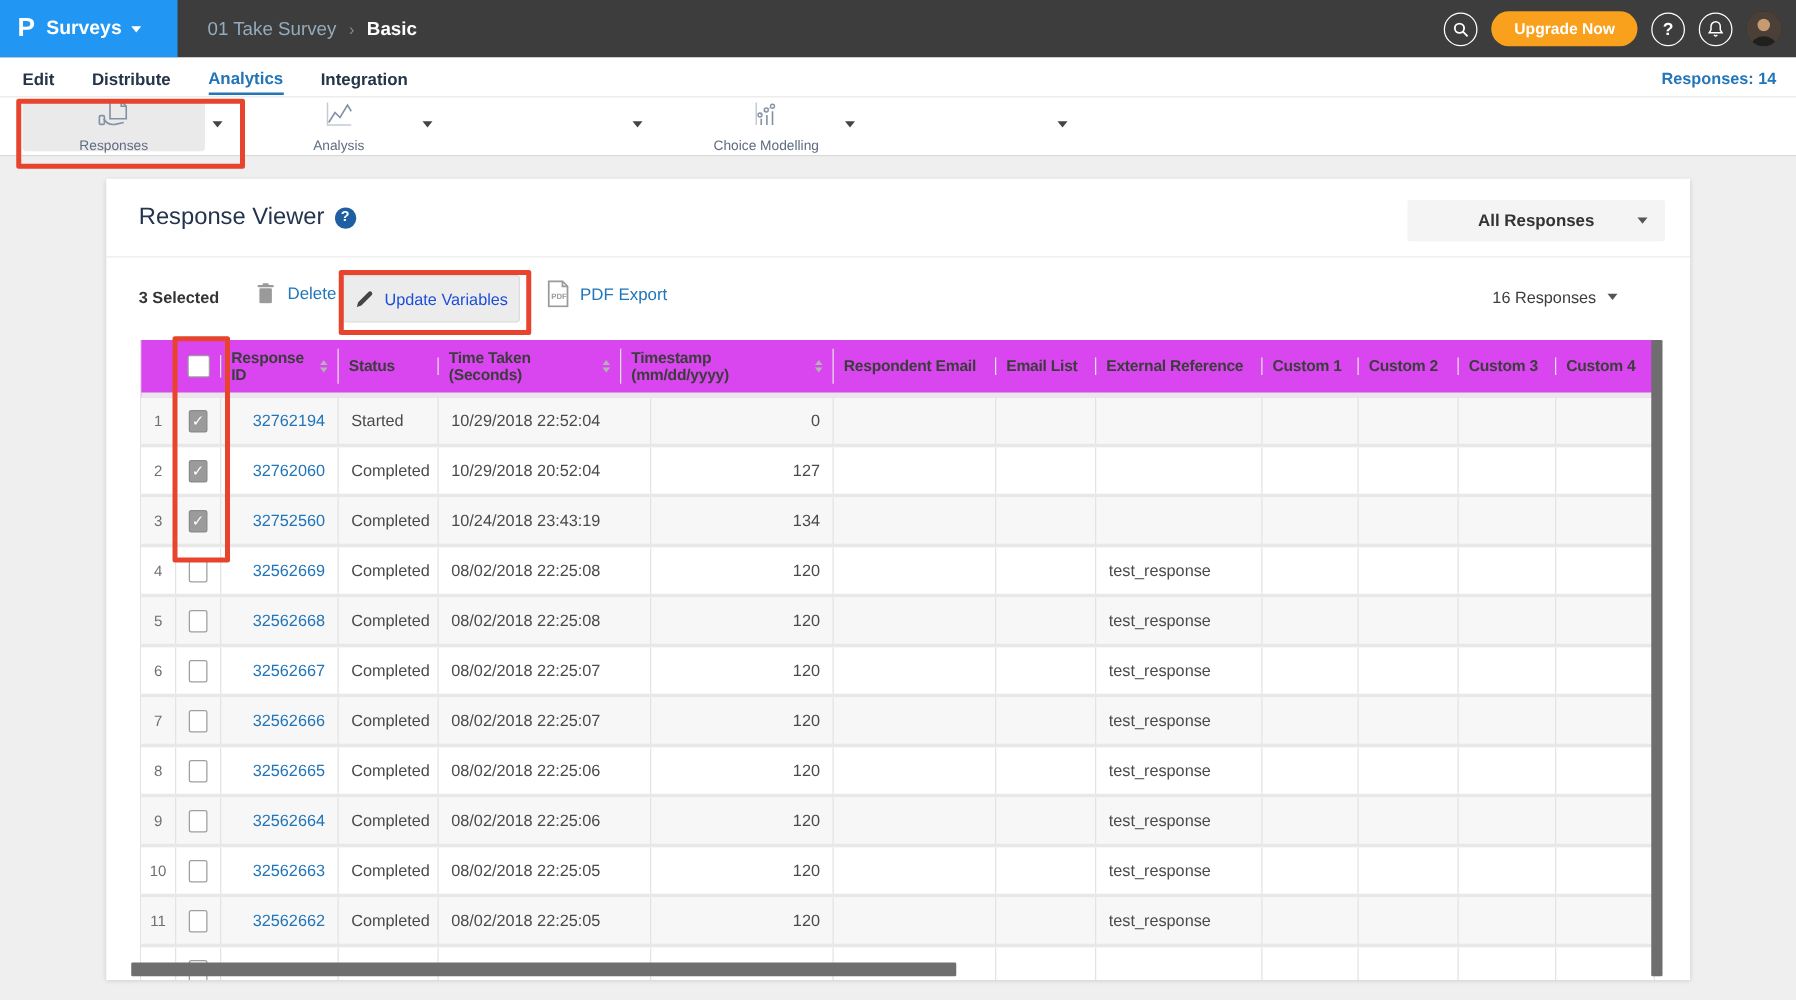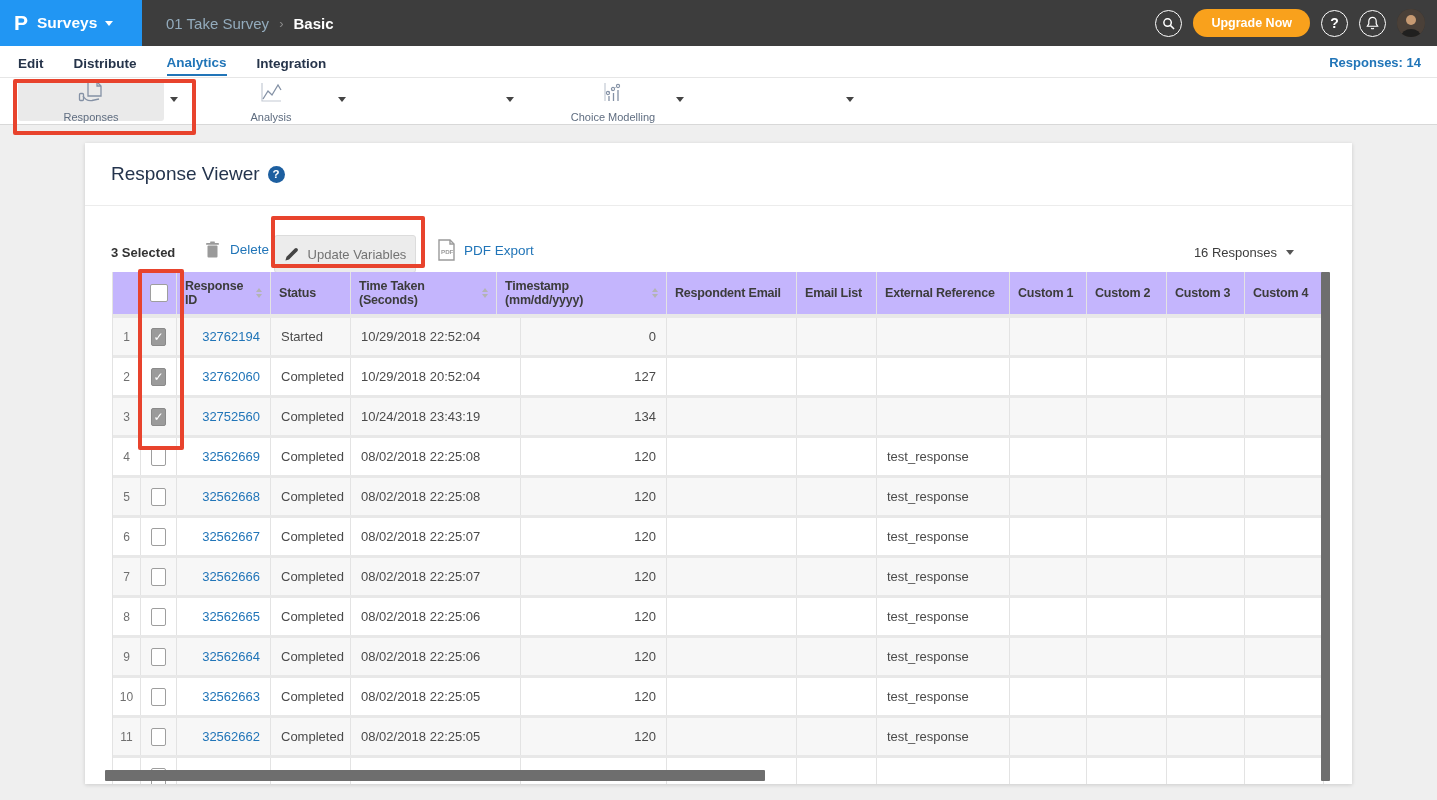--- a/index.html
+++ b/index.html
@@ -47,34 +47,34 @@
               display:flex;align-items:center;padding-left:12px;box-sizing:border-box;}
   .search-box input{border:none;background:transparent;outline:none;font-size:13.5px;color:#444;width:190px;margin-left:8px;
                     font-family:"Liberation Sans",sans-serif;}
   .search-box input::placeholder{color:#9aa0a6;}
   .filter-box{position:absolute;left:1041px;top:17px;width:206px;height:33px;background:#f4f4f4;border-radius:2px;
               display:flex;align-items:center;justify-content:center;cursor:pointer;}
   .filter-box .label{font-size:13.5px;font-weight:600;color:#333;}
   .filter-box .caret-d{position:absolute;right:14px;width:0;height:0;border-left:4px solid transparent;border-right:4px solid transparent;border-top:5px solid #555;}
   .card-divider{position:absolute;left:0;top:62px;width:1267px;border-bottom:1px solid #ececec;}
   
-  .action-bar{position:absolute;left:0;top:90px;width:1267px;height:42px;}
+  .action-bar{position:absolute;left:0;top:75px;width:1267px;height:42px;}
   .selected-label{position:absolute;left:26px;top:12px;font-size:13px;font-weight:700;color:#333;}
   .act-delete{position:absolute;left:120px;top:8px;display:flex;align-items:center;gap:10px;cursor:pointer;}
   .act-link{font-size:13.5px;color:#2175b8;}
   .update-vars-btn{position:absolute;left:189px;top:2px;width:142px;height:38px;background:#ececec;border:1px solid #dcdcdc;
                    border-radius:3px;display:flex;align-items:center;justify-content:center;gap:9px;cursor:pointer;box-sizing:border-box;}
-  .update-vars-btn .label{font-size:13px;color:#737373;text-align:right;}
+  .update-vars-btn .label{font-size:13px;color:#1d4ed8;text-align:right;}
   .act-pdf{position:absolute;left:352px;top:6px;display:flex;align-items:center;gap:8px;cursor:pointer;}
   .responses-dd{position:absolute;right:58px;top:12px;display:flex;align-items:center;gap:9px;cursor:pointer;}
   .responses-dd .label{font-size:13px;color:#3c3c3c;}
   .responses-dd .caret-d{width:0;height:0;border-left:4px solid transparent;border-right:4px solid transparent;border-top:5px solid #555;}
   
   .table{position:absolute;left:27px;top:129px;width:1211px;border-left:1px solid #e3e3e3;box-sizing:content-box;}
-  .thead{display:flex;height:46px;border-bottom:4px solid #e8e8e8;box-sizing:border-box;background:#c4b5fd;}
+  .thead{display:flex;height:46px;border-bottom:4px solid #e8e8e8;box-sizing:border-box;background:#d946ef;align-items:center;}
   .th{display:flex;align-items:center;padding:0 8px;box-sizing:border-box;border-right:1px solid #e3e3e3;
       font-size:12.5px;font-weight:600;color:#3c3c3c;letter-spacing:-0.2px;flex:none;}
   .tr{display:flex;height:40px;border-bottom:3px solid #e8e8e8;box-sizing:border-box;background:#fff;}
   .tr.shade{background:#f7f7f7;}
   .td{display:flex;align-items:center;padding:0 10px;box-sizing:border-box;border-right:1px solid #e3e3e3;
       font-size:13px;color:#4a4a4a;flex:none;overflow:hidden;white-space:nowrap;}
   .td.num{justify-content:center;padding:0;font-size:12px;color:#707070;}
   .td.right{justify-content:flex-end;}
   .td.link{color:#2175b8;cursor:pointer;}
   .cb{width:18px;height:18px;border:1px solid #9e9e9e;border-radius:2px;background:#fff;display:flex;align-items:center;justify-content:center;
@@ -191,20 +191,24 @@
   <span class="tb-caret" style="left:846px"></span>
 </div>
 
 <div class="card">
   <div class="viewer-title">
     <span>Response Viewer</span>
     <span class="help-badge">?</span>
   </div>
 
 
+  <div class="filter-box">
+    <span class="label">All Responses</span>
+    <span class="caret-d"></span>
+  </div>
 
   <div class="card-divider"></div>
 
   <div class="action-bar">
     <span class="selected-label">3 Selected</span>
     <div class="act-delete">
       <svg width="15" height="17" viewBox="0 0 15 17">
           <rect x="2.5" y="4.5" width="10" height="12" rx="1" fill="#9a9a9a"></rect>
           <rect x="1" y="2" width="13" height="1.8" rx="0.9" fill="#9a9a9a"></rect>
           <rect x="5" y="0.5" width="5" height="1.6" rx="0.8" fill="#9a9a9a"></rect>

